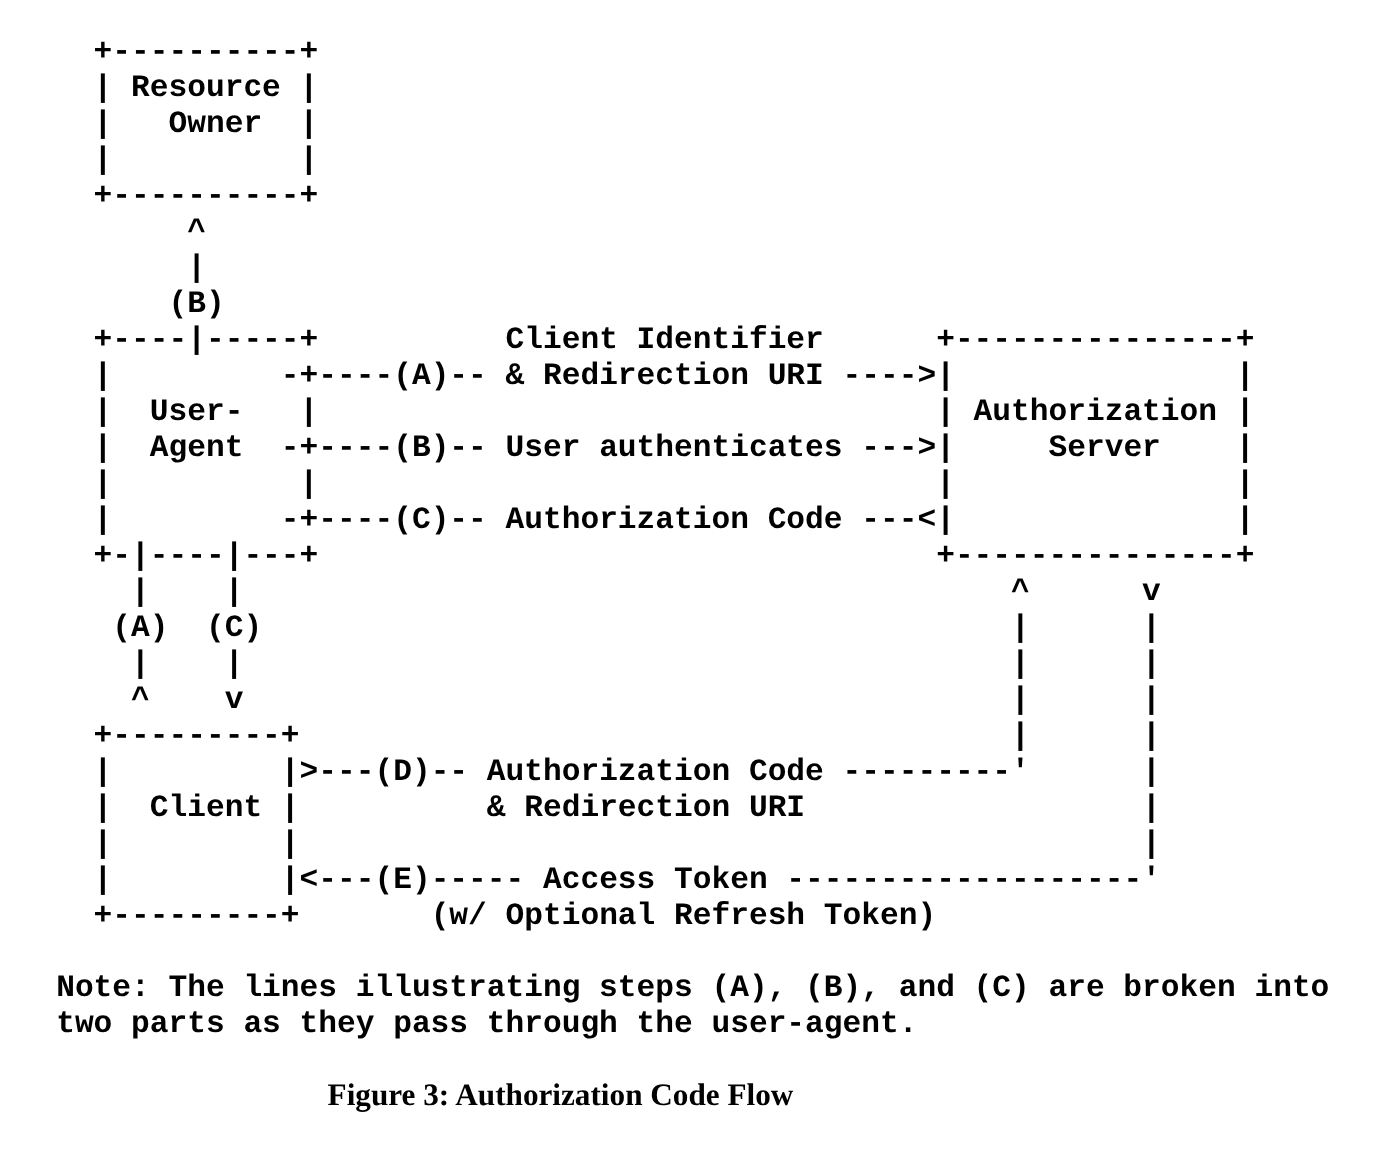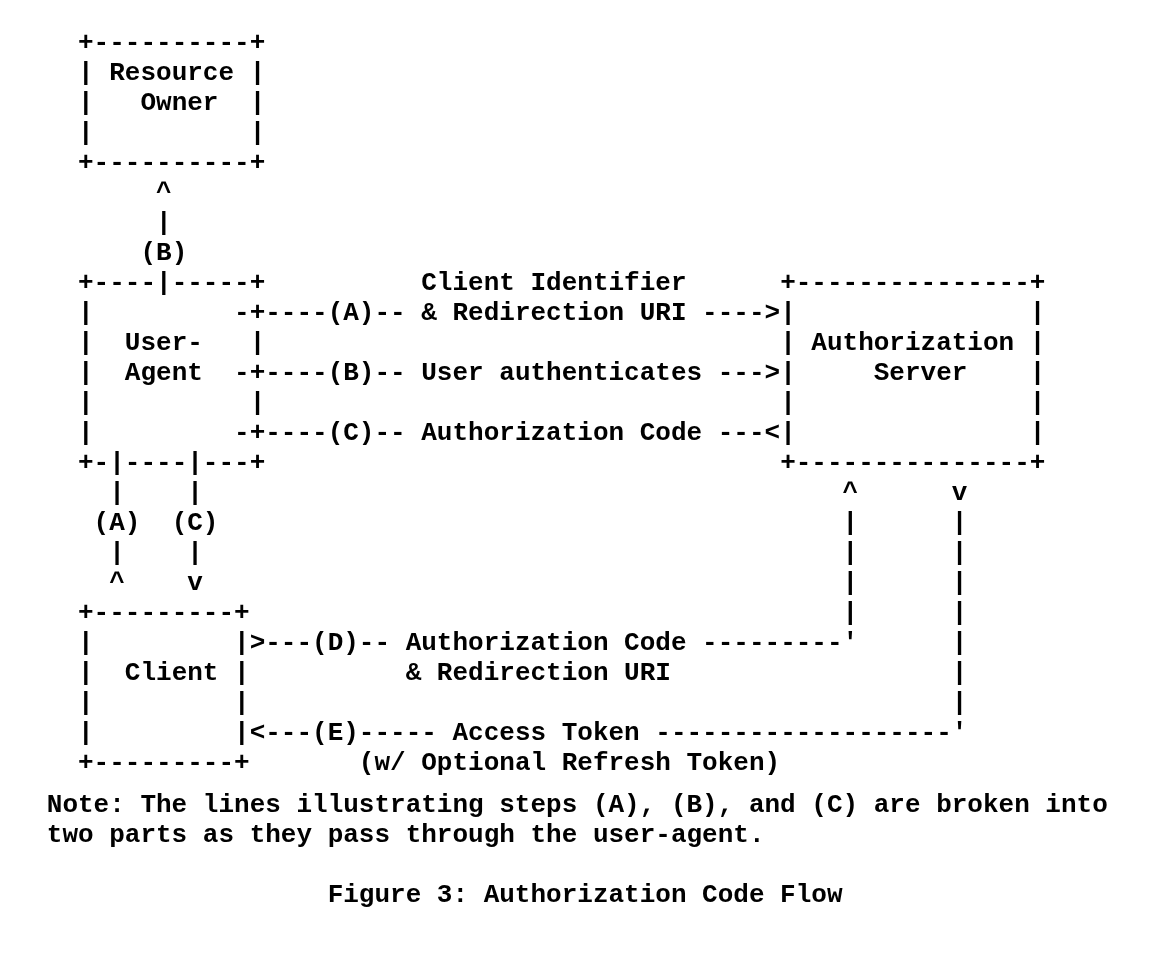--- a/index.html
+++ b/index.html
@@ -19,26 +19,27 @@
     margin: 0;
     font-family: "Liberation Mono", "DejaVu Sans Mono", monospace;
     font-size: 26px;
     line-height: 30px;
     font-weight: 700;
     color: #000000;
     white-space: pre;
     letter-spacing: 0;
   }
   .note {
-    margin-top: 12px;
+    margin-top: 30px;
     padding-left: 3ch;
   }
   .caption {
     margin-top: 30px;
     padding-left: 21ch;
+    font-family: Liberation Serif, serif;
   }
 </style>
 </head>
 <body>
 
 <main>
   <pre class="ascii">     +----------+
      | Resource |
      |   Owner  |
      |          |

